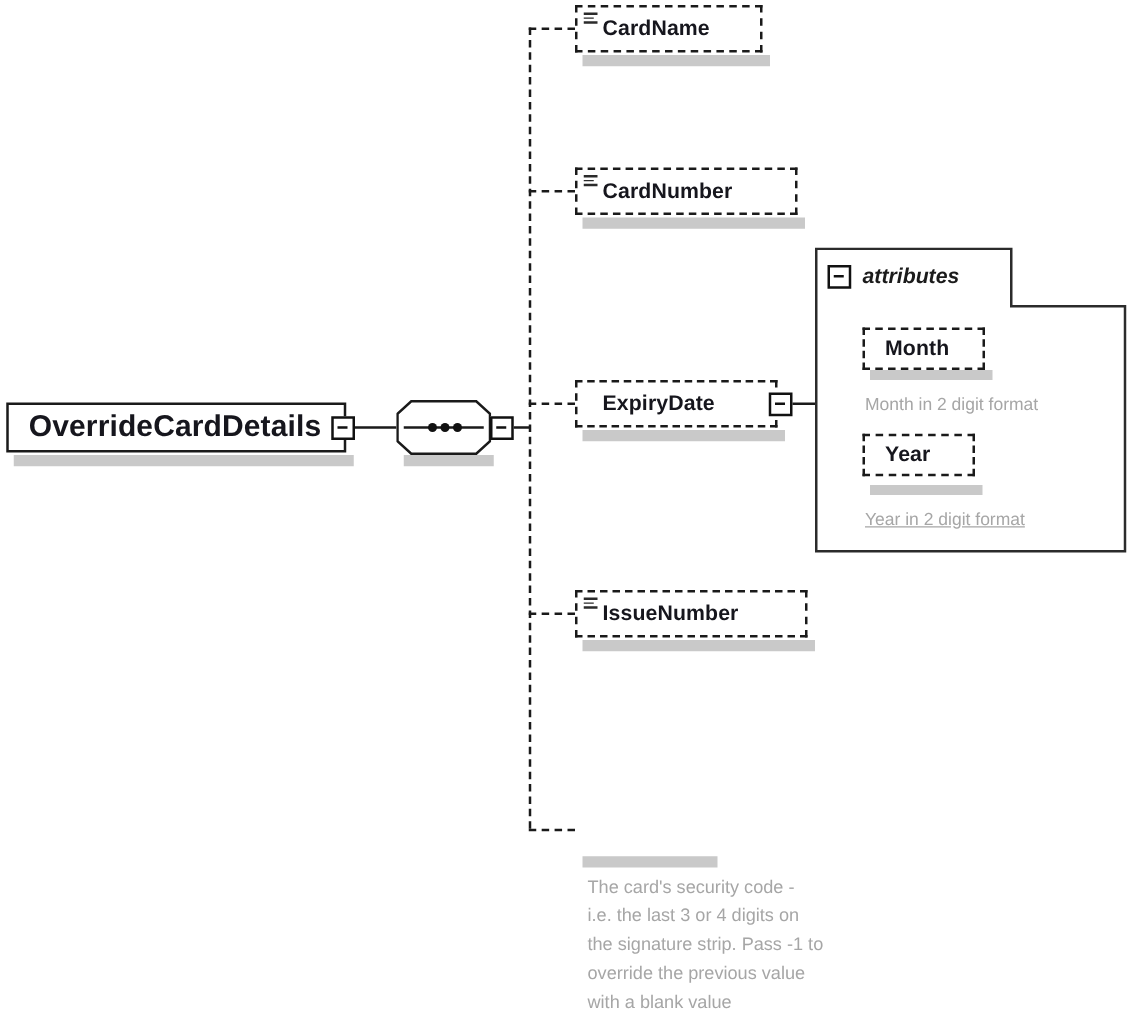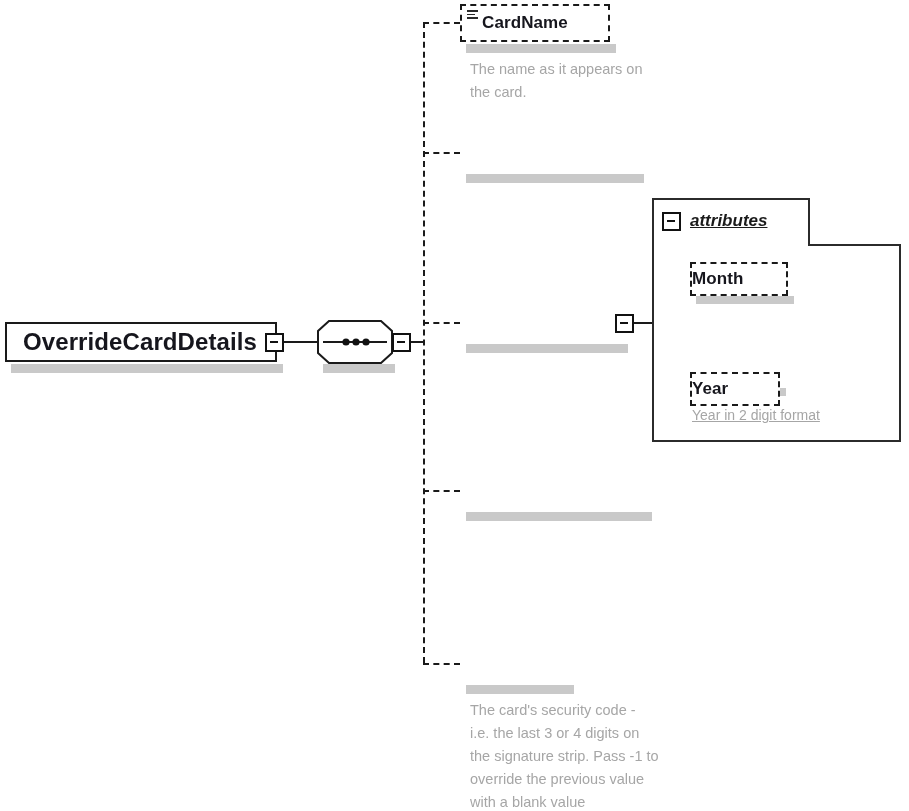--- a/index.html
+++ b/index.html
@@ -49,20 +49,21 @@
   .node.root .node-label {
     font-size: 24px;
     padding-left: 16px;
   }
   .node.child .node-label {
     font-size: 17px;
     padding-left: 20px;
   }
   .node.attr .node-label {
     font-size: 17px;
+    padding-left: 16px;
   }
 
   
   .seq-icon {
     position: absolute;
     left: 5px;
     top: 4px;
     width: 11px;
     height: 11px;
     z-index: 6;
@@ -176,52 +177,70 @@
   <div class="dash-h" style="left:423px; top:22px; width:37px;"></div>
   <div class="node-shadow" style="left:466px; top:44px; width:150px; height:9px;"></div>
   <div class="node dashed child" style="left:460px; top:4px; width:150px; height:38px;">
     <span class="seq-icon">
       <i></i>
         <i></i>
         <i></i>
     </span>
     <span class="node-label">CardName</span>
   </div>
-  <div class="desc" style="left:470px; top:58px; width:250px;">The name as it appears on
-the card.</div>
 
   <div class="dash-h" style="left:423px; top:152px; width:37px;"></div>
   <div class="node-shadow" style="left:466px; top:174px; width:178px; height:9px;"></div>
+  <div class="node dashed child" style="left:460px; top:134px; width:178px; height:38px;">
+    <span class="seq-icon">
+      <i></i>
+        <i></i>
+        <i></i>
+    </span>
+    <span class="node-label">CardNumber</span>
+  </div>
 
   <div class="dash-h" style="left:423px; top:322px; width:37px;"></div>
   <div class="node-shadow" style="left:466px; top:344px; width:162px; height:9px;"></div>
+  <div class="node dashed child" style="left:460px; top:304px; width:162px; height:38px;">
+    <span class="node-label">ExpiryDate</span>
+  </div>
   <div class="expander" style="left:615px; top:314px;"></div>
   <div class="line-h" style="left:633px; top:322px; width:22px;"></div>
 
   <div class="attr-box" style="left:652px; top:198px;">
     <svg width="250" height="245" viewBox="0 0 250 245">
       <path d="M1,1 H157 V47 H248 V243 H1 Z" fill="#ffffff" stroke="#2b2b2b" stroke-width="2" stroke-linejoin="miter"></path>
     </svg>
   </div>
   <div class="expander" style="left:662px; top:212px;"></div>
-  <div class="attr-title" style="left:690px; top:211px;text-decoration:underline;">attributes</div>
+  <div class="attr-title" style="left:690px; top:211px;">attributes</div>
 
   <div class="node-shadow" style="left:696px; top:296px; width:98px; height:8px;"></div>
   <div class="node dashed attr" style="left:690px; top:262px; width:98px; height:34px;">
     <span class="node-label">Month</span>
   </div>
+  <div class="desc small" style="left:692px; top:313px; width:210px;">Month in 2 digit format</div>
 
   <div class="node-shadow" style="left:696px; top:388px; width:90px; height:8px;"></div>
-  <div class="node dashed attr" style="left:690px; top:372px; width:90px; height:34px;">
+  <div class="node dashed attr" style="left:690px; top:347px; width:90px; height:34px;">
     <span class="node-label">Year</span>
   </div>
   <div class="desc small" style="left:692px; top:405px; width:210px;text-decoration:underline;">Year in 2 digit format</div>
 
   <div class="dash-h" style="left:423px; top:490px; width:37px;"></div>
   <div class="node-shadow" style="left:466px; top:512px; width:186px; height:9px;"></div>
+  <div class="node dashed child" style="left:460px; top:472px; width:186px; height:38px;">
+    <span class="seq-icon">
+      <i></i>
+        <i></i>
+        <i></i>
+    </span>
+    <span class="node-label">IssueNumber</span>
+  </div>
 
   <div class="dash-h" style="left:423px; top:663px; width:37px;"></div>
   <div class="node-shadow" style="left:466px; top:685px; width:108px; height:9px;"></div>
   <div class="desc" style="left:470px; top:699px; width:270px;">The card's security code -
 i.e. the last 3 or 4 digits on
 the signature strip. Pass -1 to
 override the previous value
 with a blank value</div>
 
 </div>

